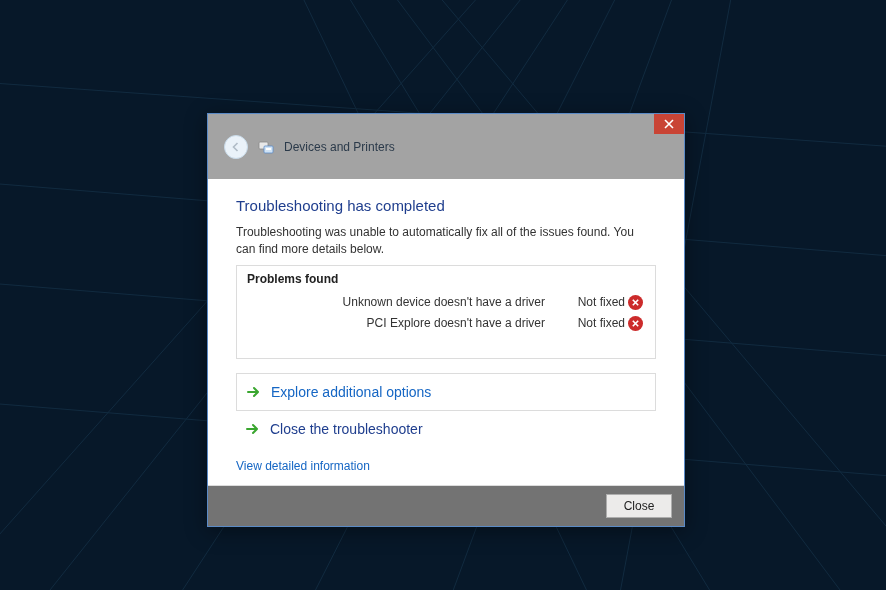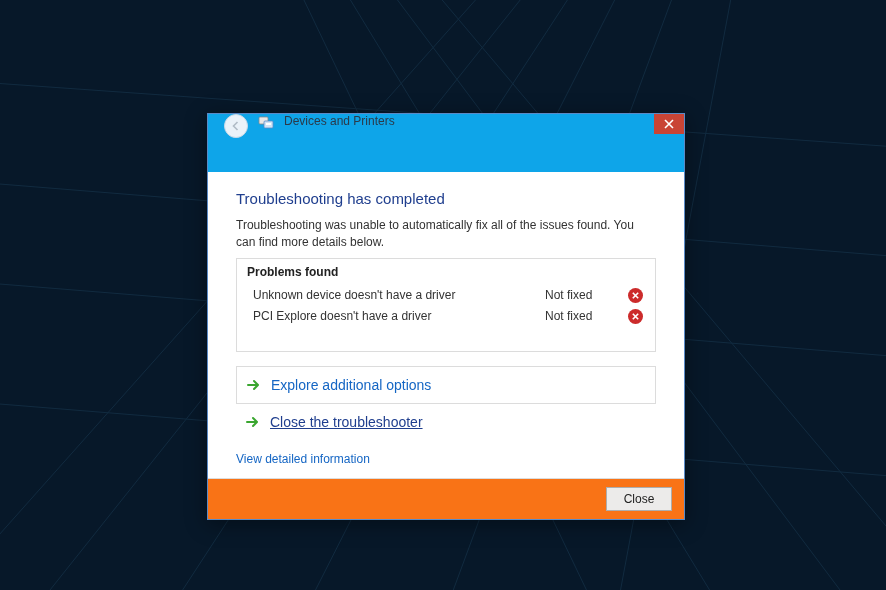--- a/index.html
+++ b/index.html
@@ -20,26 +20,26 @@
     .dialog {
       position: absolute;
       left: 207px;
       top: 113px;
       width: 478px;
       background: #fff;
       border: 1px solid #5a8ac6;
       box-shadow: 0 4px 20px rgba(0,0,0,0.4);
     }
     .titlebar {
-      height: 58px;
-      background: #0ea5e9;
+      height: 65px;
+      background: #a3a3a3;
       position: relative;
       padding: 0 16px;
       display: flex;
-      align-items: flex-start;
+      align-items: center;
       gap: 10px;
     }
     .close-x {
       position: absolute;
       top: 0;
       right: 0;
       width: 30px;
       height: 20px;
       background: #c94435;
       display: flex;
@@ -95,20 +95,21 @@
       color: #222;
       font-size: 12px;
       margin-bottom: 6px;
     }
     .problem-row {
       display: flex;
       align-items: center;
       padding: 3px 0;
       font-size: 12px;
       color: #333;
+      text-align: right;
     }
     .problem-desc { flex: 1; padding-left: 6px; }
     .problem-status { width: 80px; color: #333; }
     .problem-icon { width: 20px; display:flex; justify-content: center; }
     .error-circle {
       width: 15px; height: 15px;
       border-radius: 50%;
       background: #cc2b2b;
       display: flex; align-items: center; justify-content: center;
     }
@@ -123,30 +124,30 @@
       text-align: center;
     }
     .option-link.boxed {
       border: 1px solid #dcdcdc;
     }
     .option-link .arrow {
       width: 16px; height: 16px;
       display:flex; align-items:center; justify-content:center;
     }
     .option-link .label-a { color: #1566c4; }
-    .option-link .label-b { color: #1f3e8e; text-decoration: underline; }
+    .option-link .label-b { color: #1f3e8e; }
     .detail-link {
       color: #1566c4;
       font-size: 12px;
       margin-top: 12px;
       cursor: pointer;
       display: inline-block;
     }
     .footer {
-      background: #f97316;
+      background: #737373;
       border-top: 1px solid #dcdcdc;
       padding: 8px 12px;
       display: flex;
       justify-content: flex-end;
     }
     .btn {
       min-width: 66px;
       height: 24px;
       background: #ecebea;
       border: 1px solid #adadad;

